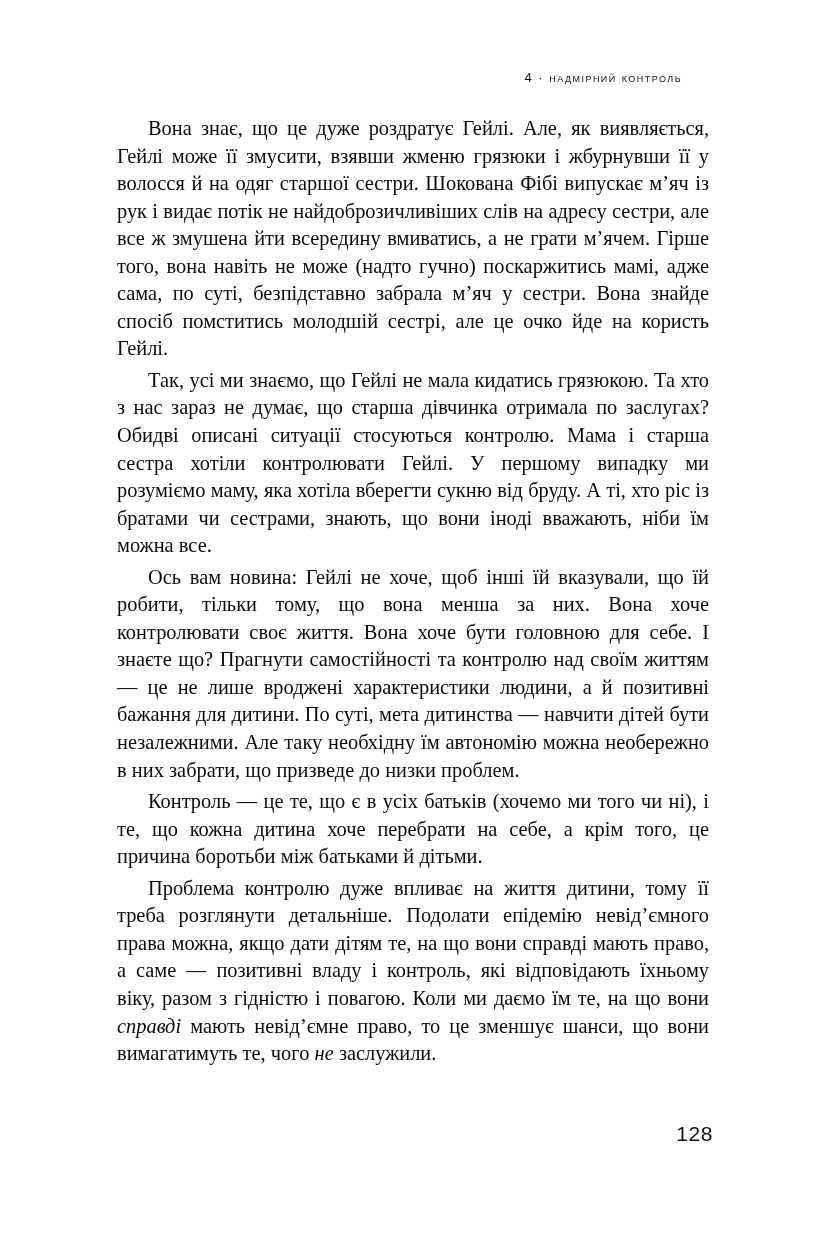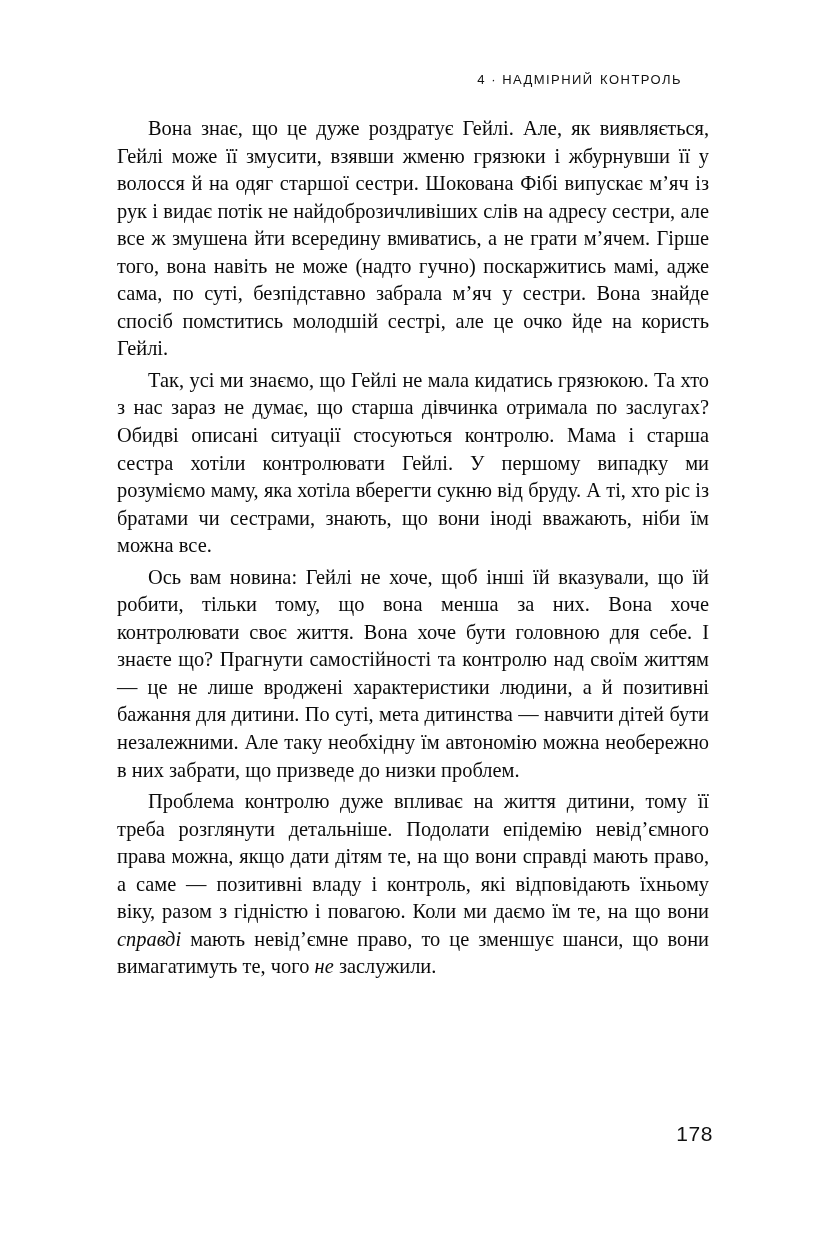--- a/index.html
+++ b/index.html
@@ -34,21 +34,21 @@
   .running-head .rh-num {
     font-size: 13.2px;
     letter-spacing: 1.45px;
   }
   .running-head .rh-sep {
     letter-spacing: 1.45px;
   }
   .running-head .rh-title {
     font-variant: small-caps;
     text-transform: lowercase;
-    font-size: 18px;
+    font-size: 13px;
     letter-spacing: 1.45px;
   }
 
   
   .textblock {
     position: absolute;
     left: 113px;
     top: 111px;
     width: 600px;
   }
@@ -93,18 +93,19 @@
   <div class="running-head">
     <span class="rh-num">4</span>
     <span class="rh-sep">·</span>
     <span class="rh-title">Надмірний контроль</span>
   </div>
 
   <div class="textblock">
     <p class="para">Вона знає, що це дуже роздратує Гейлі. Але, як виявляється, Гейлі може її змусити, взявши жменю грязюки і жбурнувши її у волосся й на одяг старшої сестри. Шокована Фібі випускає м’яч із рук і видає потік не найдоброзичливіших слів на адресу сестри, але все ж змушена йти всередину вмиватись, а не грати м’ячем. Гірше того, вона навіть не може (надто гучно) поскаржитись мамі, адже сама, по суті, безпідставно забрала м’яч у сестри. Вона знайде спосіб помститись молодшій сестрі, але це очко йде на користь Гейлі.</p>
     <p class="para">Так, усі ми знаємо, що Гейлі не мала кидатись грязюкою. Та хто з нас зараз не думає, що старша дівчинка отримала по заслугах? Обидві описані ситуації стосуються контролю. Мама і старша сестра хотіли контролювати Гейлі. У першому випадку ми розуміємо маму, яка хотіла вберегти сукню від бруду. А ті, хто ріс із братами чи сестрами, знають, що вони іноді вважають, ніби їм можна все.</p>
     <p class="para">Ось вам новина: Гейлі не хоче, щоб інші їй вказували, що їй робити, тільки тому, що вона менша за них. Вона хоче контролювати своє життя. Вона хоче бути головною для себе. І знаєте що? Прагнути самостійності та контролю над своїм життям — це не лише вроджені характеристики людини, а й позитивні бажання для дитини. По суті, мета дитинства — навчити дітей бути незалежними. Але таку необхідну їм автономію можна необережно в них забрати, що призведе до низки проблем.</p>
+    <p class="para">Контроль — це те, що є в усіх батьків (хочемо ми того чи ні), і те, що кожна дитина хоче перебрати на себе, а крім того, це причина боротьби між батьками й дітьми.</p>
     <p class="para"><span>Проблема контролю дуже впливає на життя дитини, тому її треба розглянути детальніше. Подолати епідемію невід’ємного права можна, якщо дати дітям те, на що вони справді мають право, а саме — позитивні владу і контроль, які відповідають їхньому віку, разом з гідністю і повагою. Коли ми даємо їм те, на що вони </span><i>справді</i><span> мають невід’ємне право, то це зменшує шанси, що вони вимагатимуть те, чого </span><i>не</i><span> заслужили.</span></p>
   </div>
 
-  <div class="folio">178</div>
+  <div class="folio">128</div>
 
 </div>
 
 </body></html>

